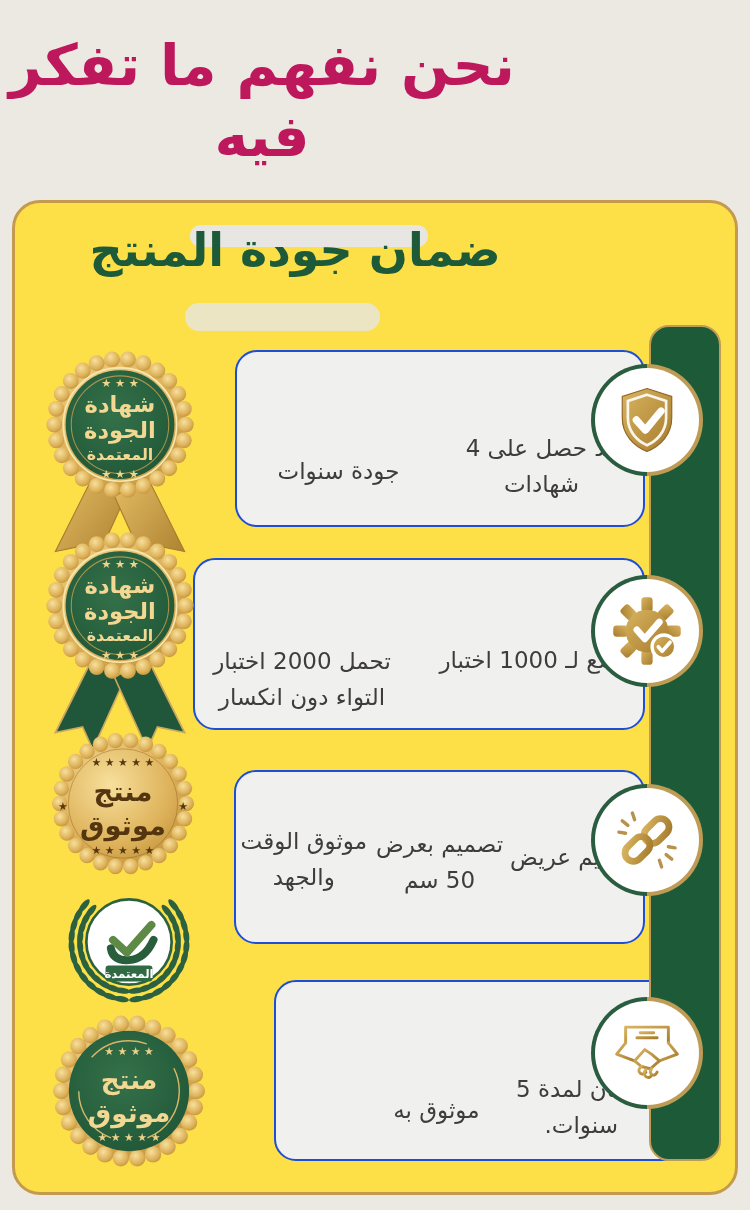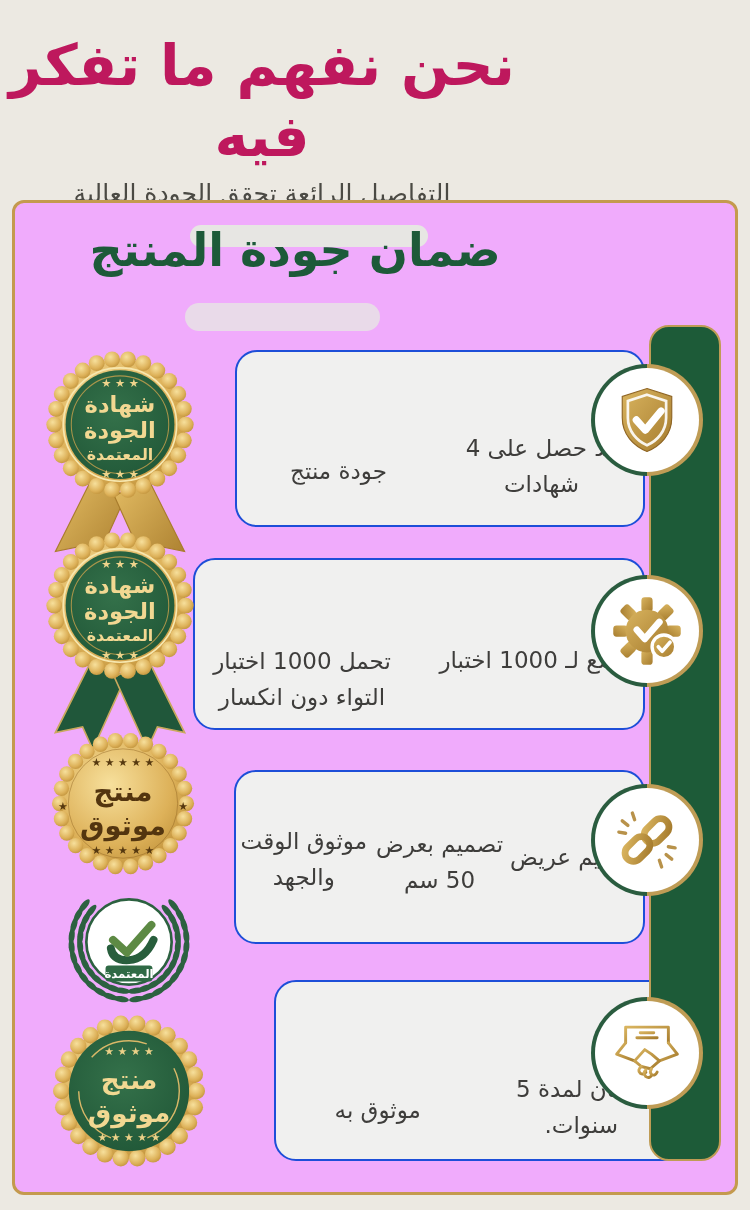--- a/index.html
+++ b/index.html
@@ -6,21 +6,21 @@
   html,body { width:750px; height:1210px; }
   body { font-family:"DejaVu Sans", sans-serif; background:#ece9e2; position:relative; overflow:hidden; }
 
   
   .hdr { position:absolute; left:0; top:0; width:524px; text-align:center; direction:rtl; }
   .hdr h1 { margin-top:30px; font-size:57px; font-weight:bold; color:#be185d; line-height:1.25; }
   .hdr p  { margin-top:6px; font-size:25px; color:#4b4a44; }
 
   
   .main-card { position:absolute; left:12px; top:200px; width:726px; height:995px;
-               background:#f0abfc; border:3px solid #c49a4e; border-radius:12px; }
+               background:#fde047; border:3px solid #c49a4e; border-radius:28px; }
   .card-title { position:absolute; top:20px; left:0; width:560px; text-align:center;
                 direction:rtl; font-size:46px; font-weight:bold; color:#1d5a39; z-index:3; }
   .smudge { position:absolute; background:#e7e6e3; border-radius:14px; z-index:1; }
   .s1 { left:175px; top:22px;  width:238px; height:22px; }
   .s2 { left:170px; top:100px; width:195px; height:28px; opacity:.8; }
 
   
   .green-bar { position:absolute; left:634px; top:122px; width:72px; height:836px;
                background:#1d5b38; border:2px solid #bf9c55; border-radius:20px; z-index:2; }
 
@@ -29,21 +29,21 @@
            direction:rtl; display:flex; flex-direction:row; align-items:center; z-index:1; }
   .fcard .ln { font-size:23px; color:#3e3d3b; line-height:36px; text-align:center; width:100%; }
   .c1 { left:220px; top:147px; width:410px; height:177px; padding-top:55px; }
   .c1 .ln + .ln { margin-top:9px; }
   .c2 { left:178px; top:355px; width:452px; height:172px; padding-top:32px;gap:20px; }
   .c2 .mt-lg { margin-top:37px; }
   .c3 { left:219px; top:567px; width:411px; height:174px; }
   .c3 .mt-md { margin-top:10px;text-align:center; }
   .c3 .mt-xs { margin-top:3px; }
   .c4 { left:219px; top:777px; width:411px; height:181px; padding-top:72px;margin-left:40px; }
-  .c4 .ln + .ln { margin-top:7px; }
+  .c4 .ln + .ln { margin-top:7px;text-align:right; }
 
   
   .icir { position:absolute; left:576px; width:112px; height:112px; border-radius:50%;
           background:conic-gradient(#bf9c55 0deg 180deg, #2a5c3f 180deg 360deg);
           z-index:4; }
   .icir .inner { position:absolute; inset:4px; border-radius:50%; background:#fff;
                  display:flex; align-items:center; justify-content:center; }
   .i1 { top:161px; } .i2 { top:372px; } .i3 { top:581px; } .i4 { top:794px; }
   .icir svg { width:72px; height:72px; }
 
@@ -85,37 +85,36 @@
     </linearGradient>
     <linearGradient id="icGold" x1="0" y1="0" x2="1" y2="1">
       <stop offset="0" stop-color="#d9b45f"></stop>
         <stop offset="1" stop-color="#a67c2e"></stop>
     </linearGradient>
   </defs>
 </svg>
 
 <header class="hdr">
   <h1>نحن نفهم ما تفكر فيه</h1>
-  <p>التفاصيل الرائعة تحقق الجودة العالية</p>
 </header>
 
 <section class="main-card">
   <div class="smudge s1"></div>
   <div class="smudge s2"></div>
   <h2 class="card-title">ضمان جودة المنتج</h2>
 
   <div class="green-bar"></div>
 
   <div class="fcard c1">
     <p class="ln">قد حصل على 4 شهادات</p>
-    <p class="ln">جودة منتج</p>
+    <p class="ln">جودة سنوات</p>
   </div>
   <div class="fcard c2">
     <p class="ln">خضع لـ 1000 اختبار</p>
-    <p class="ln mt-lg">تحمل 1000 اختبار التواء دون انكسار</p>
+    <p class="ln mt-lg">تحمل 2000 اختبار التواء دون انكسار</p>
   </div>
   <div class="fcard c3">
     <p class="ln">تصميم عريض</p>
     <p class="ln mt-md">تصميم بعرض 50 سم</p>
     <p class="ln mt-xs">موثوق الوقت والجهد</p>
   </div>
   <div class="fcard c4">
     <p class="ln">ضمان لمدة 5 سنوات.</p>
     <p class="ln">موثوق به</p>
   </div>

